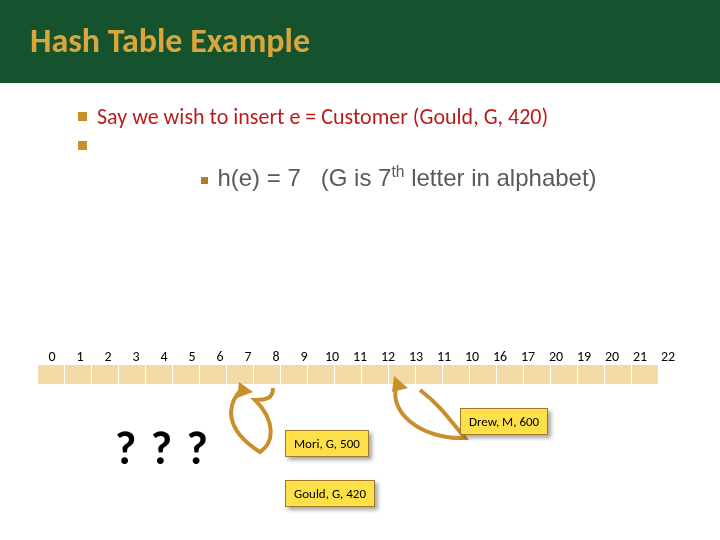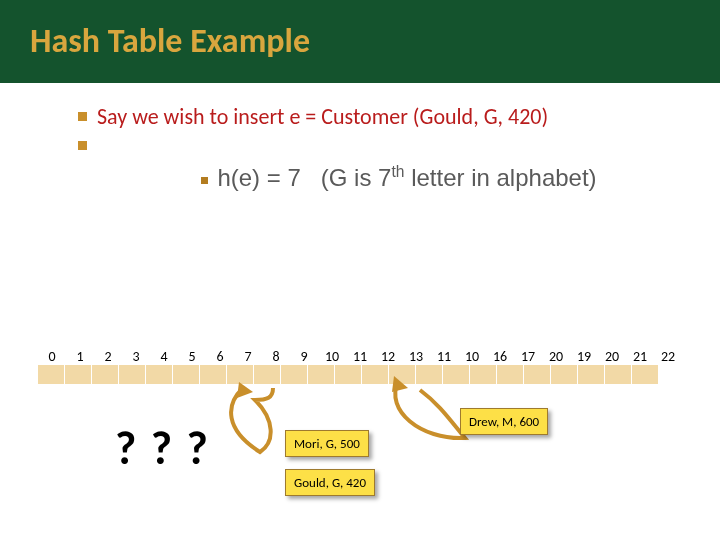--- a/index.html
+++ b/index.html
@@ -126,21 +126,21 @@
     font-size: 13px;
     background: #fde047;
     padding: 5px 8px;
     border: 1px solid #9e7a2e;
     box-shadow: 3px 3px 4px rgba(0,0,0,0.35);
     color: #000;
     font-family: "Calibri", Arial, sans-serif;
     white-space: nowrap;
   }
   .lbl1 { left: 285px; top: 430px; }
-  .lbl2 { left: 285px; top: 469px; }
+  .lbl2 { left: 285px; top: 480px; }
   .lbl3 { left: 460px; top: 408px; }
 </style>
 </head>
 <body>
 
 <div class="title-bar">Hash Table Example</div>
 
 <div class="content">
   <div class="sub">
     <span class="sq-bullet"></span><span>Say we wish to insert e = Customer (Gould, G, 420)</span>

